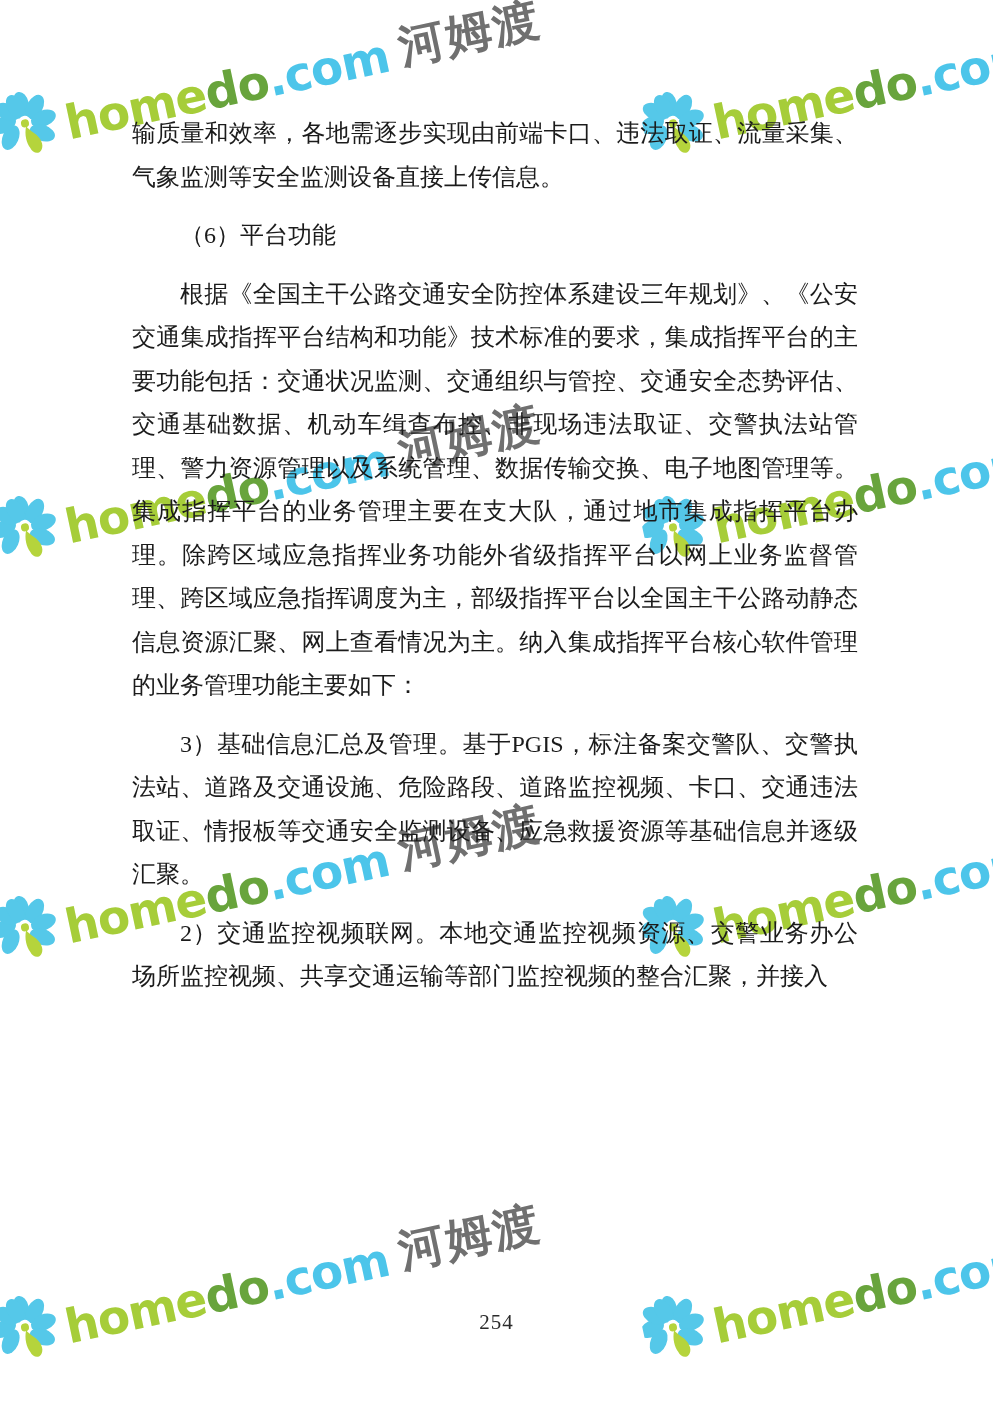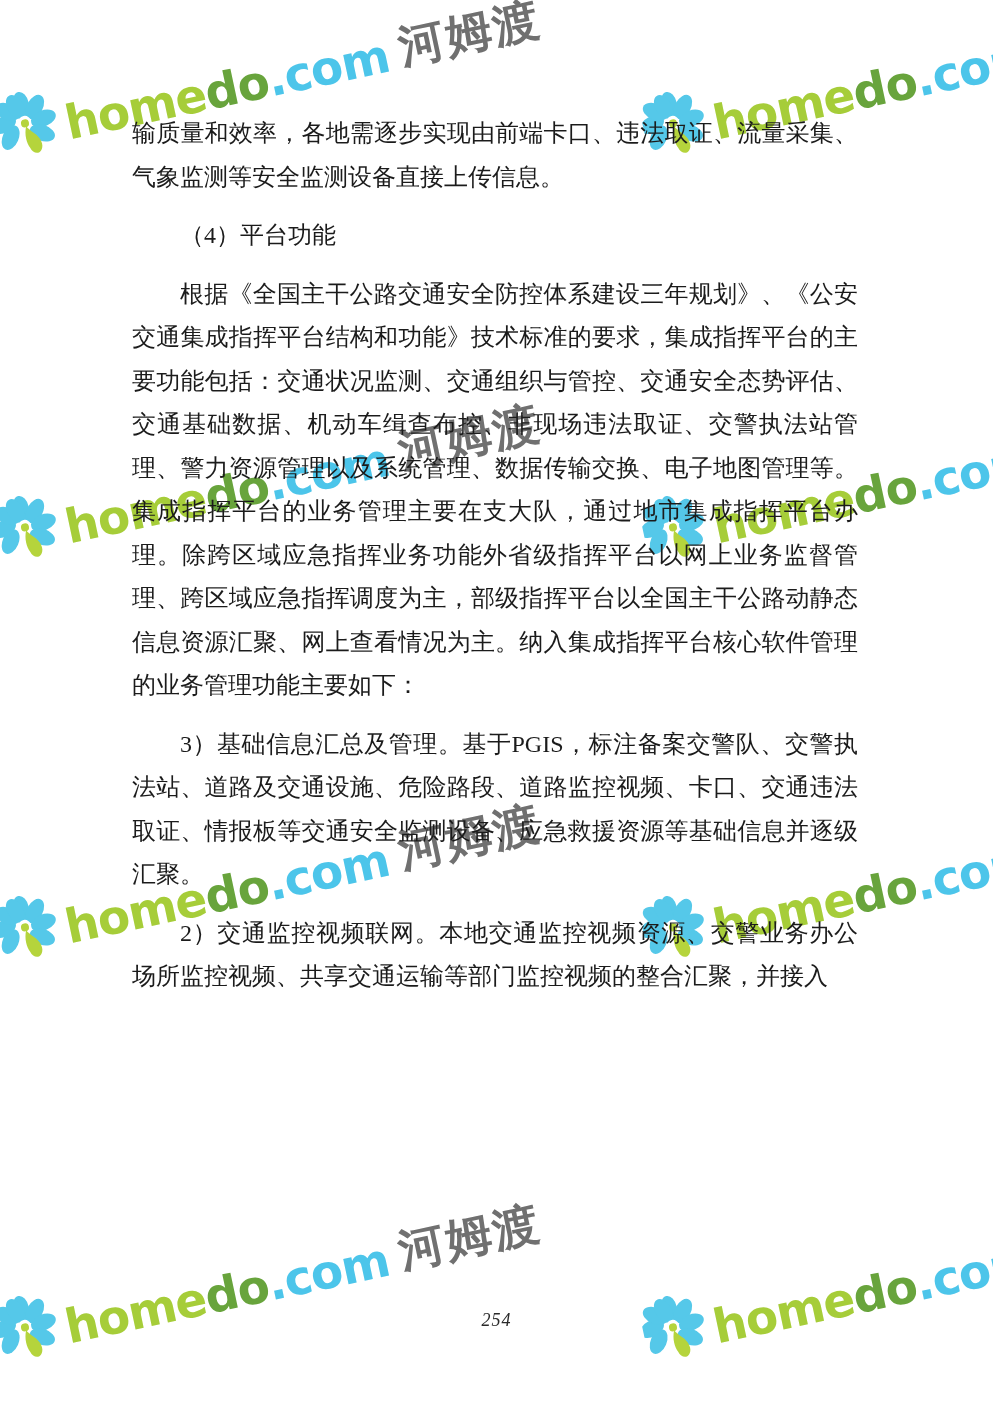--- a/index.html
+++ b/index.html
@@ -66,25 +66,24 @@
     line-height:43.5px;
     text-align:justify;
     word-break:break-all;
   }
   .para.indent{text-indent:2em;}
   .page-number{
     position:absolute;
     left:0;top:1310px;
     width:100%;
     text-align:center;
-    font-size:18px;
+    font-size:21px;
     letter-spacing:1px;
     color:#2a2a2a;
     z-index:1;
-    font-style:italic;
   }
 </style>
 </head>
 <body>
 
 <div class="page">
 
   <div class="wm-layer">
 
     <div class="wm-tile">
@@ -312,21 +311,21 @@
   </svg>
 </span>
         <span class="wm-word wm-home">home</span>
         <span class="wm-word wm-do">do</span>
         <span class="wm-word wm-com">.com</span>
     </div>
   </div>
 
   <div class="content" id="doc-content">
       <p class="para">输质量和效率，各地需逐步实现由前端卡口、违法取证、流量采集、气象监测等安全监测设备直接上传信息。</p>
-      <p class="para indent">（4）平台功能</p>
+      <p class="para indent">（6）平台功能</p>
       <p class="para indent">根据《全国主干公路交通安全防控体系建设三年规划》、《公安交通集成指挥平台结构和功能》技术标准的要求，集成指挥平台的主要功能包括：交通状况监测、交通组织与管控、交通安全态势评估、交通基础数据、机动车缉查布控、非现场违法取证、交警执法站管理、警力资源管理以及系统管理、数据传输交换、电子地图管理等。集成指挥平台的业务管理主要在支大队，通过地市集成指挥平台办理。除跨区域应急指挥业务功能外省级指挥平台以网上业务监督管理、跨区域应急指挥调度为主，部级指挥平台以全国主干公路动静态信息资源汇聚、网上查看情况为主。纳入集成指挥平台核心软件管理的业务管理功能主要如下：</p>
       <p class="para indent">3）基础信息汇总及管理。基于PGIS，标注备案交警队、交警执法站、道路及交通设施、危险路段、道路监控视频、卡口、交通违法取证、情报板等交通安全监测设备、应急救援资源等基础信息并逐级汇聚。</p>
       <p class="para indent">2）交通监控视频联网。本地交通监控视频资源、交警业务办公场所监控视频、共享交通运输等部门监控视频的整合汇聚，并接入</p>
     </div>
 
   <div class="page-number">254</div>
 
 </div>
 
 </body></html>

